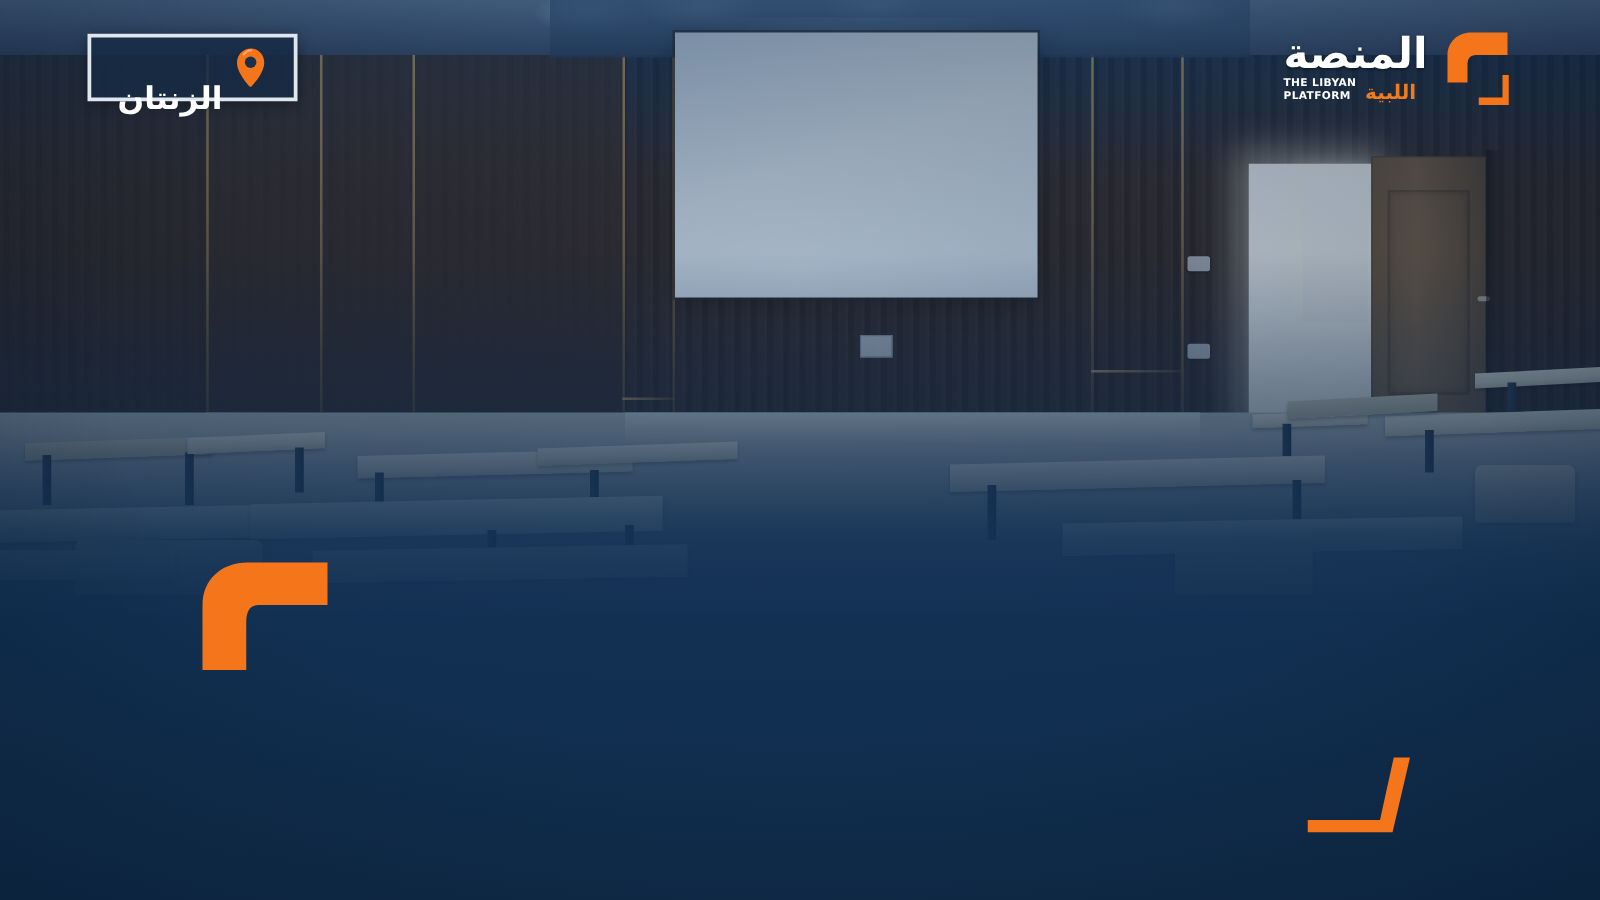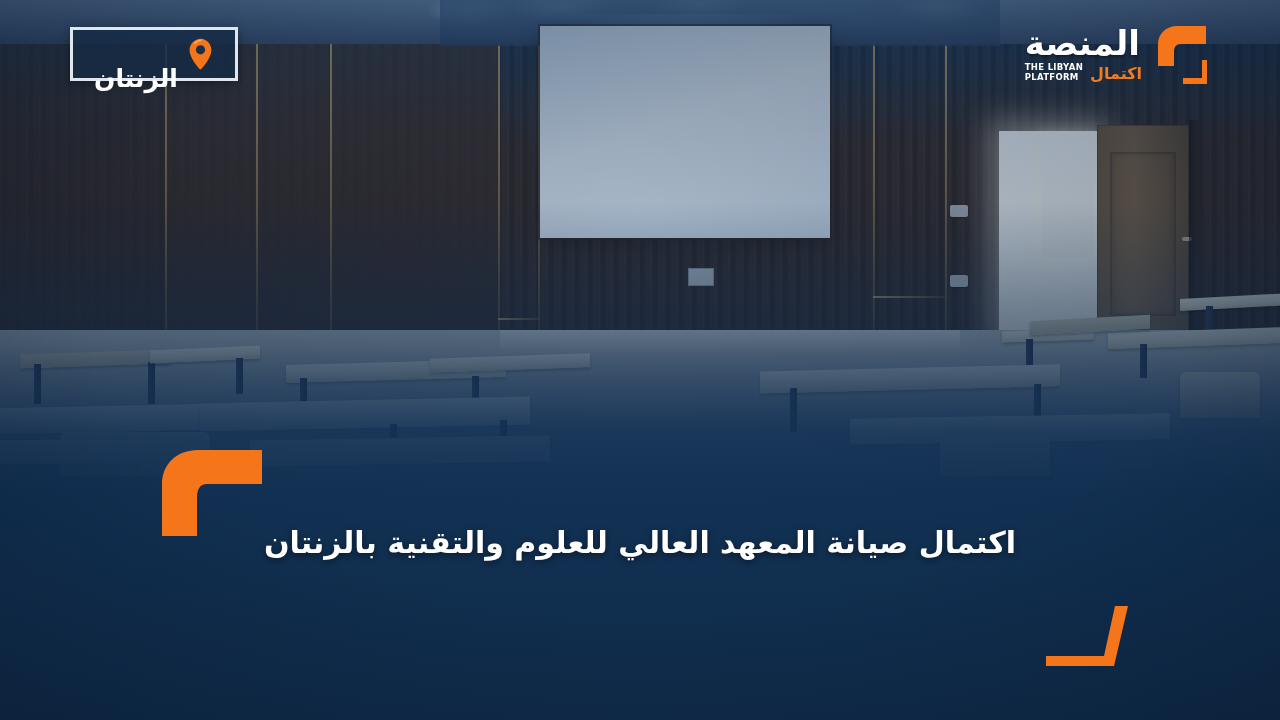--- a/index.html
+++ b/index.html
@@ -375,31 +375,30 @@
   </div>
 
   <div class="logo">
     <svg class="logo-mark" viewBox="0 0 62 64">
       <path d="M8 44 L8 22 C8 12 16 4 27 4 L56 4 L56 22 L31 22 C26 22 24 25 24 30 L24 44 Z" fill="#f5761a"></path>
       <path d="M33 62 L33 56 L52 56 L52 38 L57 38 L57 62 Z" fill="#f5761a"></path>
     </svg>
     <div class="logo-words">
       <span class="logo-ar">المنصة</span>
       <span class="logo-sub">
-        <span class="logo-ar2">اكتمال</span>
+        <span class="logo-ar2">اللبية</span>
         <span class="logo-en">THE LIBYAN
 PLATFORM</span>
       </span>
     </div>
   </div>
 
   <svg class="deco-bracket" viewBox="0 0 104 90">
     <path d="M2 88 L2 36 C2 16 17 2 38 2 L102 2 L102 36 L47 36 C40 36 37 41 37 50 L37 88 Z" fill="#f5761a"></path>
   </svg>
 
   <svg class="deco-angle" viewBox="0 0 82 62">
     <path d="M0 52 L0 62 L68 62 L82 2 L69 2 L58 52 Z" fill="#f5761a"></path>
   </svg>
 
-  <div class="headline">اكتمال صيانة المعهد العالي للعلوم والتقنية بالزنتان</div>
 
 
 </div>
 
 </body></html>

